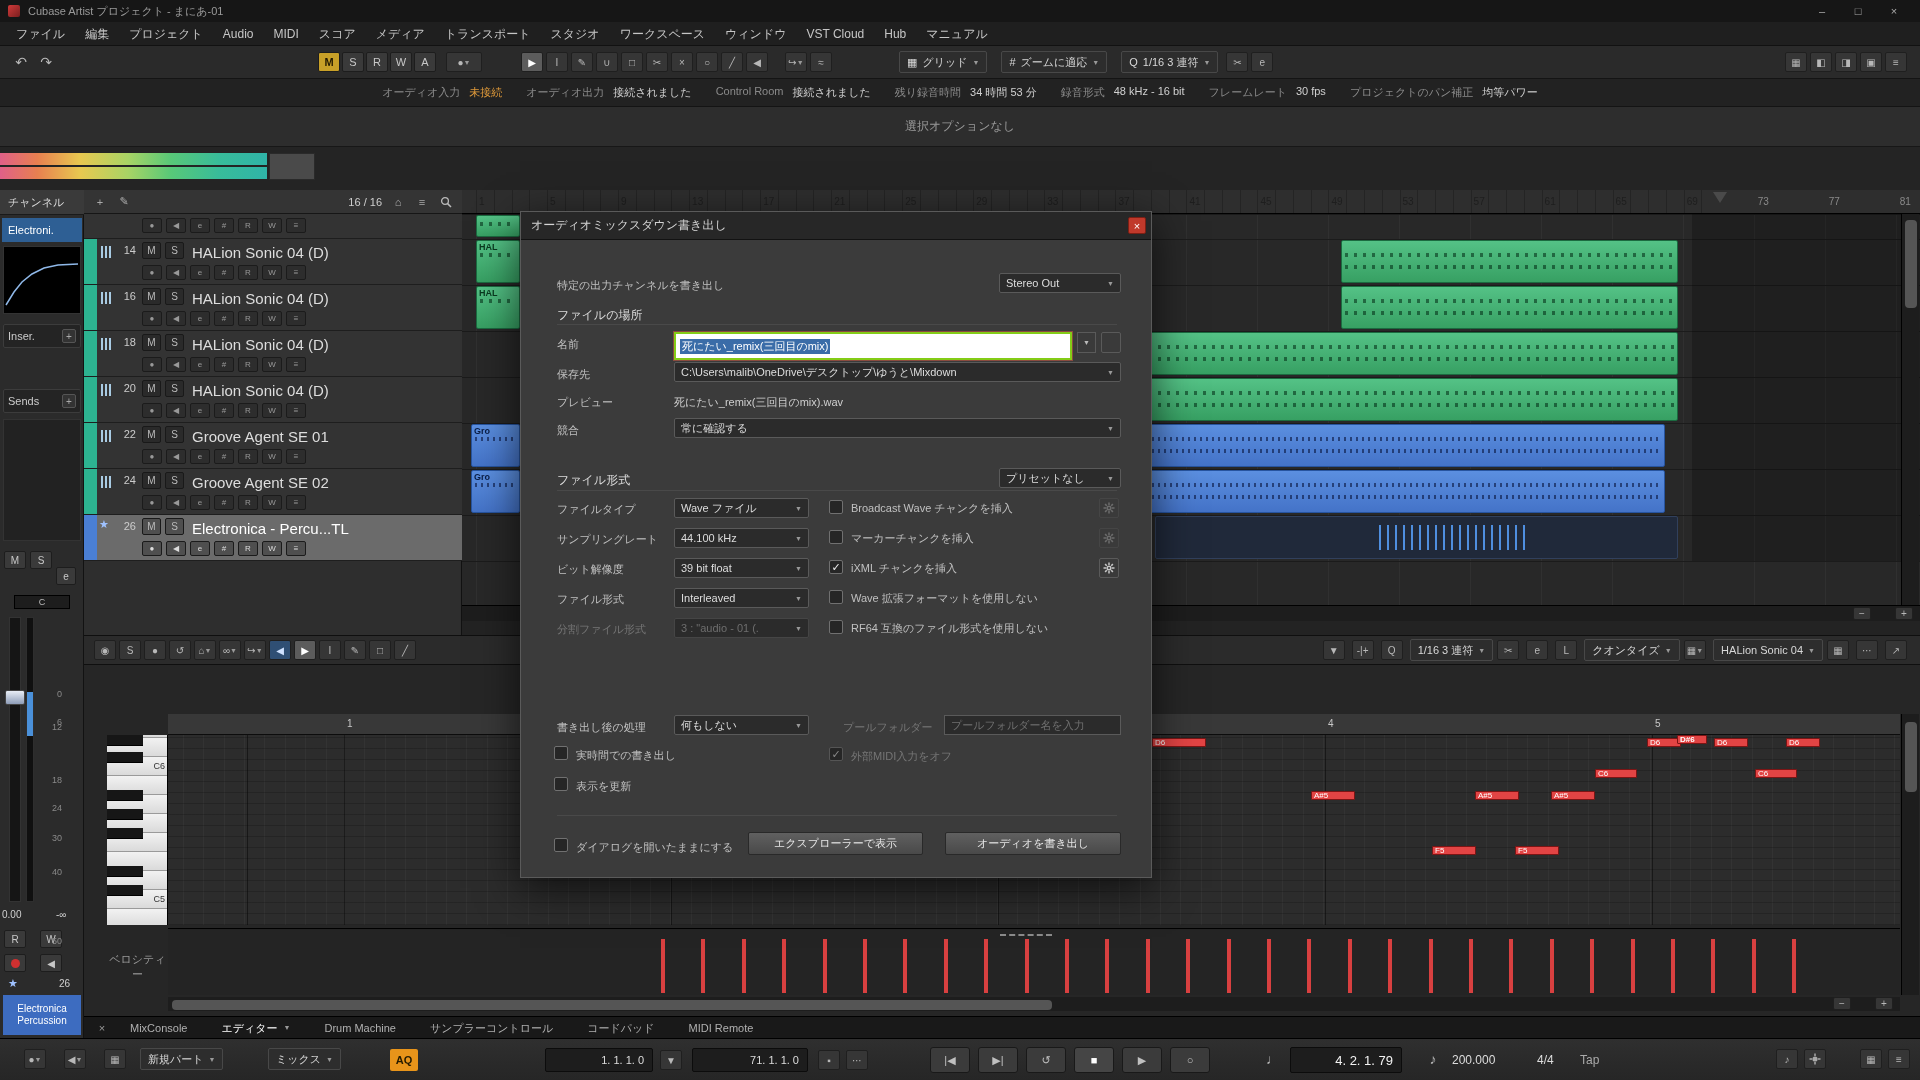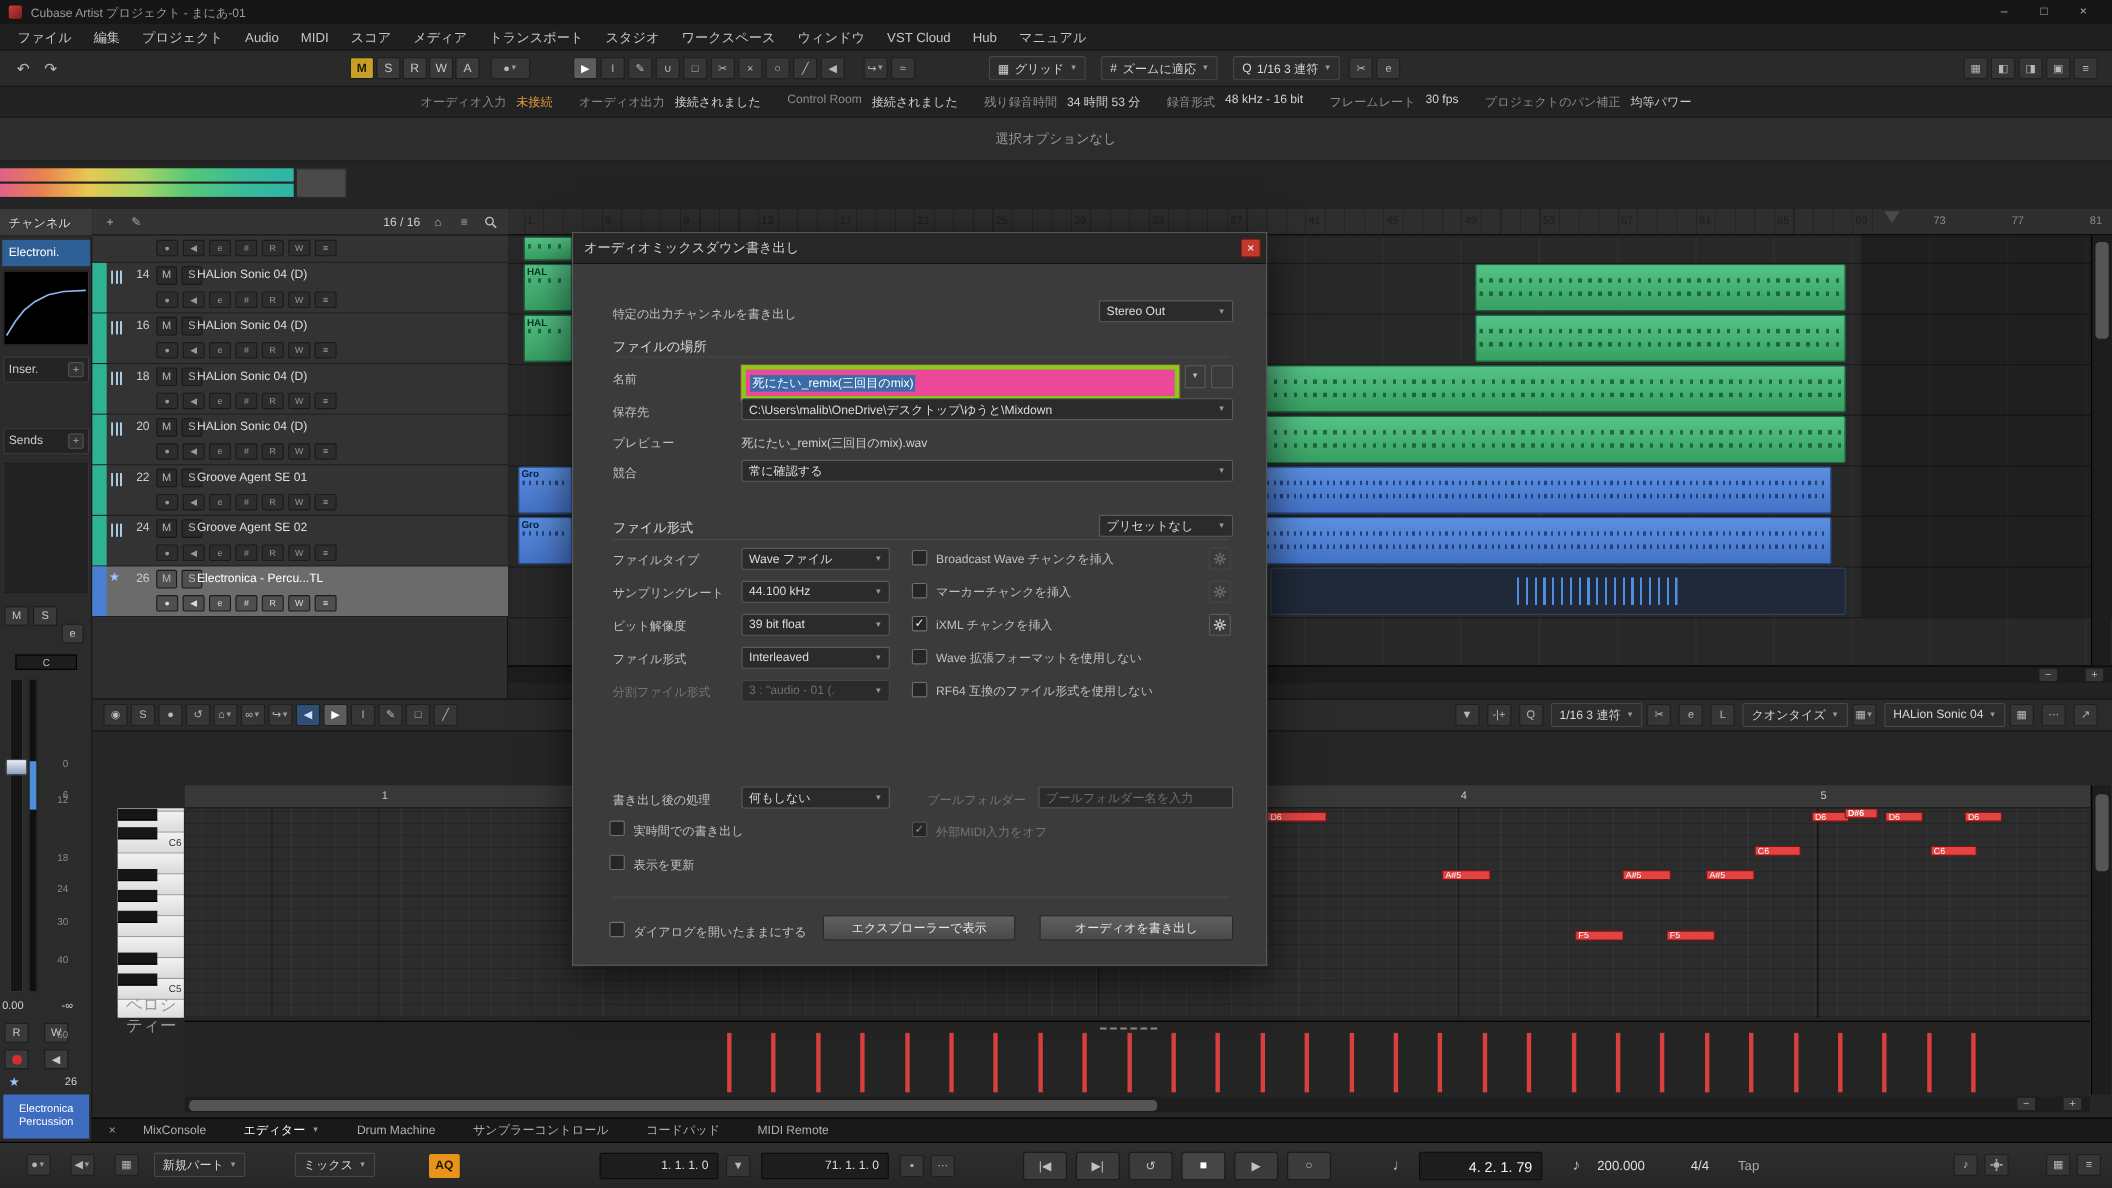--- a/index.html
+++ b/index.html
@@ -58,21 +58,21 @@
 .trow{position:absolute;left:0;width:378px;background:#333;border-bottom:1px solid #1e1e1e}
 .trow.sel{background:#6b6b6b}
 .strip{position:absolute;left:0;top:0;bottom:0;width:13px}
 .strip.teal{background:#2db391}.strip.blue{background:#4a7fd4}
 .ttype{position:absolute}
 .ttype.bars{left:17px;top:7px;width:11px;height:12px;background:repeating-linear-gradient(90deg,#a9cbe3 0 2px,transparent 2px 4px)}
 .ttype.star{left:15px;top:3px;color:#9fc2ff;font-size:11px}
 .tnum{position:absolute;left:28px;top:5px;width:24px;text-align:right;font-size:11px;color:#ccc}
 .tms{position:absolute;top:3px;width:19px;height:17px;background:#2a2a2a;border:1px solid #191919;border-radius:2px;color:#bbb;font-size:10px;display:flex;align-items:center;justify-content:center}
 .trow.sel .tms{background:#4f4f4f}
-.tname{position:absolute;left:95px;top:5px;font-size:11px;color:#ddd;white-space:nowrap}
+.tname{position:absolute;left:108px;top:5px;font-size:15px;color:#ddd;white-space:nowrap}
 .trow.sel .tname{color:#fff}
 .ticons{position:absolute;left:58px;display:flex;gap:4px}
 .tic{width:20px;height:15px;background:#2d2d2d;border:1px solid #1b1b1b;border-radius:2px;color:#999;font-size:8px;display:flex;align-items:center;justify-content:center}
 .trow.sel .tic{background:#4f4f4f;color:#ddd}
 .tic.rec-on{color:#e03434}
 .std-row{position:absolute;left:0;top:410px;width:378px;height:25px;background:#2a2a2a;border-top:1px solid #1a1a1a;display:flex;align-items:center;font-size:12px;color:#c0c0c0;padding:0 12px;gap:8px}
 .std-row .car{margin-left:auto}
 
 .timeline{left:462px;top:190px;width:1458px;height:445px;background:#232323}
 #ruler{position:absolute;left:0;top:0;width:1458px;height:24px;background:#2e2e2e;border-bottom:1px solid #000}
@@ -101,21 +101,21 @@
 #etb-right{margin-left:auto;display:flex;align-items:center;gap:4px}
 .editor-bg{left:84px;top:665px;width:1836px;height:351px;background:#262626}
 #eruler{position:absolute;left:168px;top:714px;width:1732px;height:21px;background:#383838;border-bottom:1px solid #0c0c0c}
 .ernum{position:absolute;top:4px;font-size:10px;color:#c8c8c8}
 #piano{position:absolute;left:107px;top:735px;width:61px;height:190px;background:#ddd;overflow:hidden;border-right:1px solid #000}
 .wkey{position:absolute;left:0;width:61px;height:19px;background:linear-gradient(#f2f2f2,#dadada);border-bottom:1px solid #9a9a9a}
 .klabel{position:absolute;right:3px;top:4px;font-size:9px;color:#333}
 .bkey{position:absolute;left:0;width:36px;height:11px;background:#161616;border-bottom:1px solid #000;z-index:2}
 #egrid{position:absolute;left:168px;top:735px;width:1732px;height:190px;background:#2c2c2c;background-image:repeating-linear-gradient(0deg,rgba(0,0,0,.18) 0 1px,transparent 1px 11px),repeating-linear-gradient(90deg,rgba(0,0,0,.45) 0 1px,transparent 1px 327px),repeating-linear-gradient(90deg,rgba(255,255,255,.035) 0 1px,transparent 1px 20.4px);background-position:0 0,176px 0,176px 0;overflow:hidden}
 .note{position:absolute;height:9px;background:#e24444;border:1px solid #7c1414;border-radius:1px;font-size:8px;color:#fff;line-height:7px;padding-left:2px;white-space:nowrap;z-index:3}
-.vel-label{position:absolute;left:107px;top:904px;width:61px;font-size:15px;color:#999;text-align:center}
+.vel-label{position:absolute;left:107px;top:952px;width:61px;font-size:11px;color:#999;text-align:center}
 #vel{position:absolute;left:168px;top:928px;width:1732px;height:67px;background:#242424;border-top:1px solid #000;overflow:hidden}
 .vbar{position:absolute;bottom:2px;width:4px;background:#d84040}
 .vel-dash{position:absolute;left:832px;top:5px;width:52px;border-top:2px dashed #8a8a8a}
 .ehscroll{position:absolute;left:168px;top:997px;width:1732px;height:14px;background:#1d1d1d}
 .evscroll{position:absolute;left:1901px;top:714px;width:18px;height:281px;background:#1d1d1d;border-left:1px solid #000}
 
 .bottomtabs{left:84px;top:1016px;width:1836px;height:22px;background:#191919;border-top:1px solid #000;display:flex;align-items:center;gap:2px;padding:0 8px;font-size:11px;color:#b0b0b0}
 .btab{padding:0 16px;height:22px;line-height:22px;display:flex;align-items:center;gap:6px;white-space:nowrap}
 .btab.active{color:#fff}
 .btab-close{width:20px;text-align:center;color:#999}
@@ -130,21 +130,21 @@
 .dialog{left:520px;top:211px;width:632px;height:667px;background:#3b3b3b;border:1px solid #5a5a5a;box-shadow:0 10px 40px rgba(0,0,0,.65);z-index:50}
 .dlg-title{position:absolute;left:0;top:0;width:100%;height:28px;background:#272727;border-bottom:1px solid #121212;display:flex;align-items:center;padding:0 10px;font-size:12px;color:#d4d4d4}
 .dlg-close{position:absolute;right:5px;top:5px;width:18px;height:17px;background:#c0392b;border:1px solid #7c1f14;border-radius:2px;color:#fff;font-size:11px;display:flex;align-items:center;justify-content:center}
 .dsec{position:absolute;font-size:12px;color:#dcdcdc}
 .dhr{position:absolute;left:36px;width:560px;height:1px;background:#5a5a5a;opacity:.45}
 .dlbl{position:absolute;font-size:11px;color:#c0c0c0;white-space:nowrap}
 .dim{color:#757575}
 .dcombo{position:absolute;height:20px;background:#2b2b2b;border:1px solid #5a5a5a;border-radius:2px;color:#ddd;font-size:11px;display:flex;align-items:center;padding:0 6px;gap:6px;white-space:nowrap;overflow:hidden}
 .dcombo .car{margin-left:auto}
 .dcombo.dis{color:#6e6e6e;border-color:#454545}
-.dinput{position:absolute;height:21px;background:#ec4899;border:4px solid #84cc16;box-shadow:0 0 0 1px rgba(205,90,70,.55);display:flex;align-items:center;padding:12px 4px;font-size:11px;overflow:hidden}
+.dinput{position:absolute;height:21px;background:#ffffff;border:2px solid #84cc16;box-shadow:0 0 0 1px rgba(205,90,70,.55);display:flex;align-items:center;padding:12px 4px;font-size:11px;overflow:hidden}
 .selhl{background:#3a6ca8;color:#fff;padding:0 2px;white-space:nowrap}
 .dmini{position:absolute;width:19px;height:21px;background:#3a3a3a;border:1px solid #5a5a5a;display:flex;align-items:center;justify-content:center;font-size:7px;color:#bbb}
 .dgear{position:absolute;width:20px;height:20px;background:#3a3a3a;border:1px solid #5a5a5a;border-radius:2px;display:flex;align-items:center;justify-content:center}
 .dgear.dimg{opacity:.35}
 .dcheck{position:absolute;width:14px;height:14px;background:#262626;border:1px solid #707070;border-radius:2px;color:#eee;font-size:11px;line-height:12px;text-align:center}
 .dcheck.dimc{border-color:#555;color:#8a8a8a}
 .dprev{position:absolute;font-size:11px;color:#cfcfcf;white-space:nowrap}
 .dbtn{position:absolute;background:linear-gradient(#606060,#494949);border:1px solid #292929;border-radius:2px;color:#e6e6e6;font-size:11px;display:flex;align-items:center;justify-content:center;white-space:nowrap}
 .dfield-plain{position:absolute;height:20px;background:#2b2b2b;border:1px solid #5a5a5a;color:#6f6f6f;font-size:11px;display:flex;align-items:center;padding:0 6px;white-space:nowrap;overflow:hidden}
 </style>

